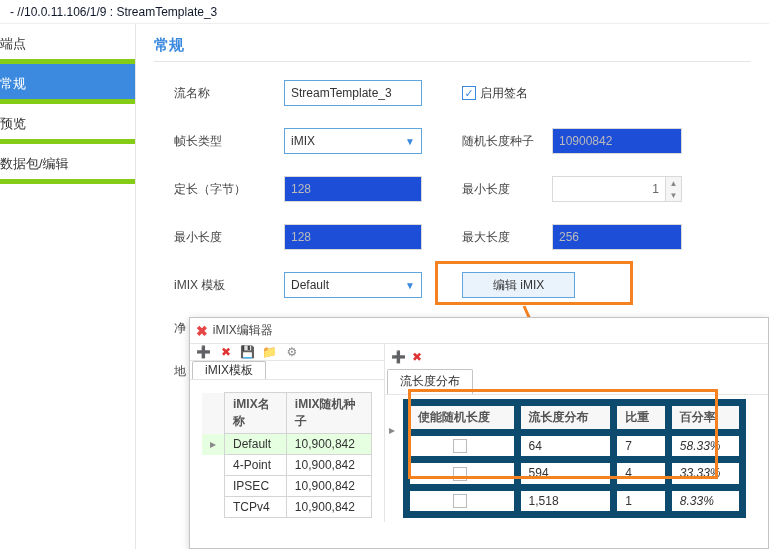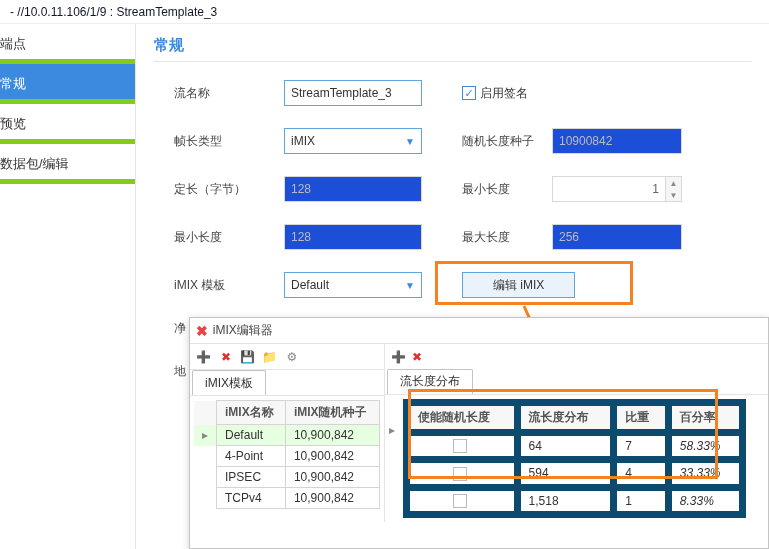--- a/index.html
+++ b/index.html
@@ -34,21 +34,21 @@
   .popup-title { height:26px; display:flex; align-items:center; border-bottom:1px solid #e5e5e5; padding:0 6px; color:#444;}
   .popup-title .x-icon { color:#e64545; font-weight:bold; font-size:14px; margin-right:5px;}
   .toolbar { height:26px; display:flex; align-items:center; padding:0 6px; gap:6px; border-bottom:1px solid #e5e5e5;}
   .toolbar .ic { width:16px; height:16px; display:inline-flex; align-items:center; justify-content:center; font-size:12px;}
   .popup-body { display:flex; height:calc(100% - 52px);}
   .panel { display:flex; flex-direction:column; }
   .panel-left { width:195px; border-right:1px solid #e5e5e5;}
   .panel-right { flex:1; }
   .tab { height:26px; display:flex; align-items:center; border-bottom:1px solid #e5e5e5;}
   .tab-item { height:100%; display:flex; align-items:center; padding:0 12px; border:1px solid #c4c4c4; border-bottom:none; background:#fff; color:#333; border-radius:2px 2px 0 0; margin-left:2px;}
-  .table { margin:4px; border-collapse:collapse; font-size:12px;}
+  .table { margin:12px; border-collapse:collapse; font-size:12px;}
   .table th, .table td { border:1px solid #d4d4d4; padding:3px 8px; text-align:left;}
   .table th { background:#f7f7f7; color:#555;}
   .table tr.sel td { background:#e6ffe1;}
   .arrow-cell { width:12px; border:none !important; color:#888; text-align:center; padding:0 2px;}
   .table2 { margin:4px; border-collapse:collapse; font-size:12px; width: calc(100% - 40px);}
   .table2 th, .table2 td { border:7px solid #0c4a6e; padding:3px 8px; text-align:left;}
   .table2 th { background:#f7f7f7; color:#555;}
   .table2 td.center { text-align:center;}
   .table2 td.italic { font-style:italic;margin-left:36px;}
   .highlight-box2 { position:absolute; border:3px solid #f58220;}

